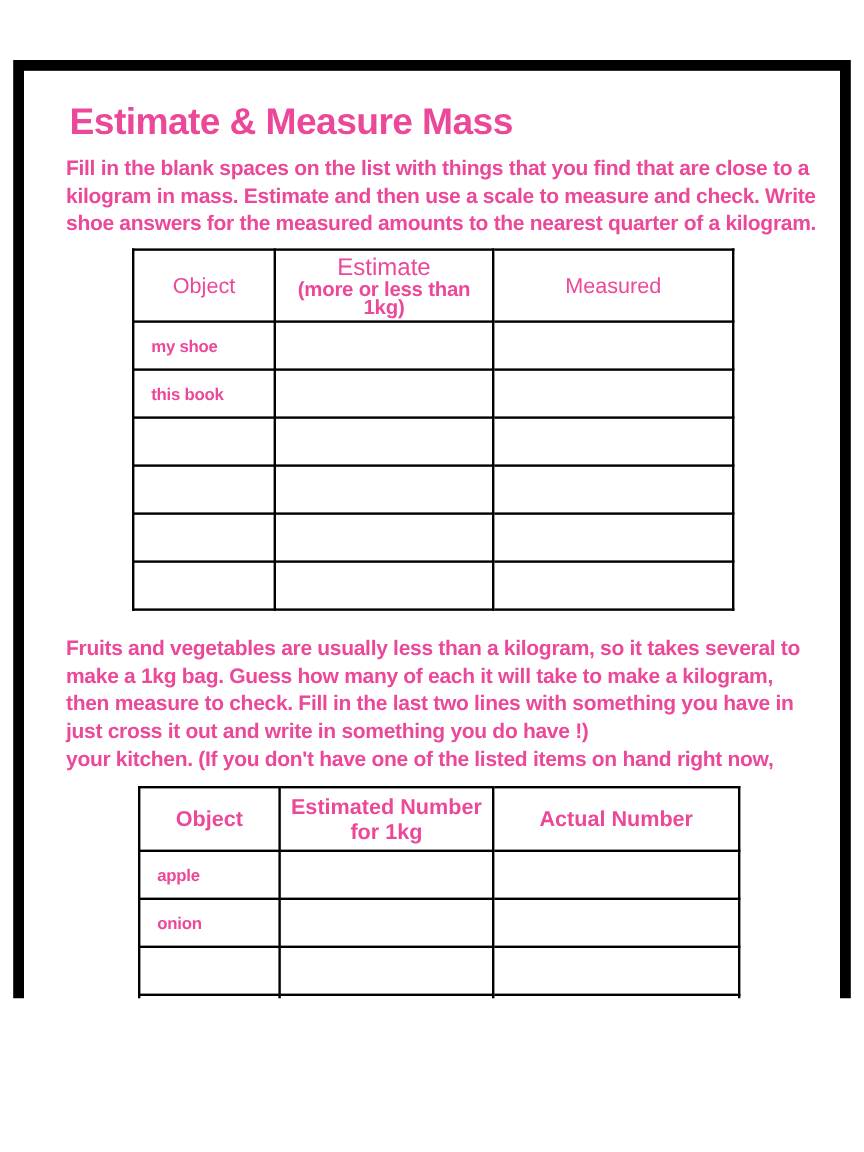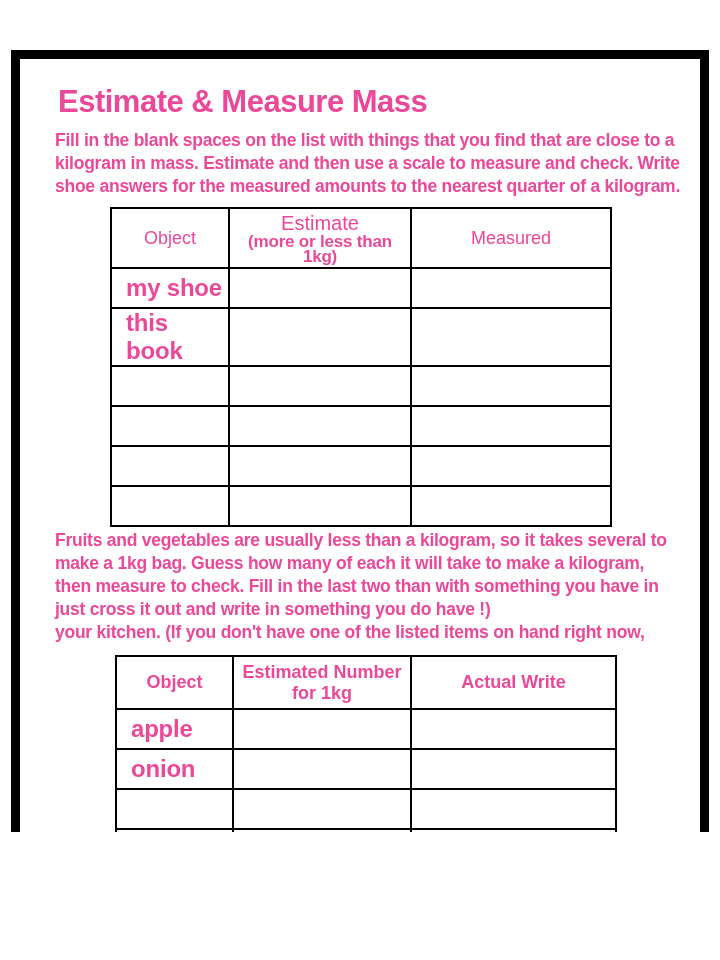--- a/index.html
+++ b/index.html
@@ -55,21 +55,21 @@
   th { text-align: center; font-size: 18px; }
   .table1 thead tr { height: 60px; }
   .table2 thead tr { height: 53px; }
   .table1 tbody tr, .table2 tbody tr { height: 40px; }
   .table1 th { font-weight: 400; }
   .table2 th { font-weight: 700; line-height: 21px; padding: 0 8px; }
   .hdr-main { font-size: 20px; line-height: 21px; }
   .hdr-sub { font-size: 17px; font-weight: 700; line-height: 15px; letter-spacing: -0.2px; }
   td.obj-cell {
     font-weight: 700;
-    font-size: 24px;
+    font-size: 14px;
     padding-left: 14px;
     letter-spacing: -0.2px;
   }
   .footer {
     position: absolute;
     left: 42px;
     top: 911px;
     font-size: 15px;
     letter-spacing: -0.1px;
   }
@@ -134,36 +134,36 @@
         <td class="obj-cell"></td>
         <td></td>
         <td></td>
       </tr>
     </tbody>
   </table>
 
   <div class="para para2">
     <div class="pline">Fruits and vegetables are usually less than a kilogram, so it takes several to</div>
     <div class="pline">make a 1kg  bag. Guess how many of each it will take to make a kilogram,</div>
-    <div class="pline">then measure to check. Fill  in the last two than with something you have in</div>
+    <div class="pline">then measure to check. Fill  in the last two lines with something you have in</div>
     <div class="pline">just cross it out and write in something you do have !)</div>
     <div class="pline">your kitchen. (If you don't have one of the  listed items on hand right now,</div>
   </div>
 
   <table class="table2">
     <colgroup>
       <col style="width:117px">
       <col style="width:178px">
       <col style="width:205px">
     </colgroup>
     <thead>
       <tr>
         <th>Object</th>
         <th>Estimated Number for 1kg</th>
-        <th>Actual Write</th>
+        <th>Actual Number</th>
       </tr>
     </thead>
     <tbody>
       <tr>
         <td class="obj-cell">apple</td>
         <td></td>
         <td></td>
       </tr>
       <tr>
         <td class="obj-cell">onion</td>

